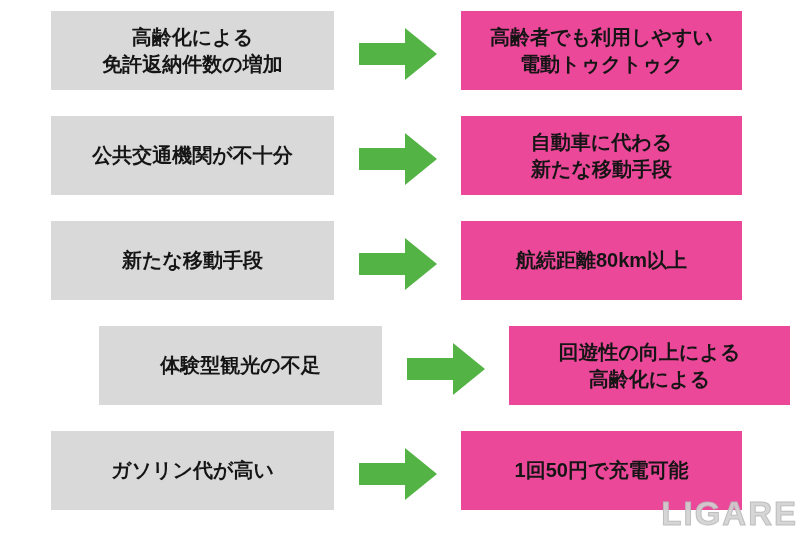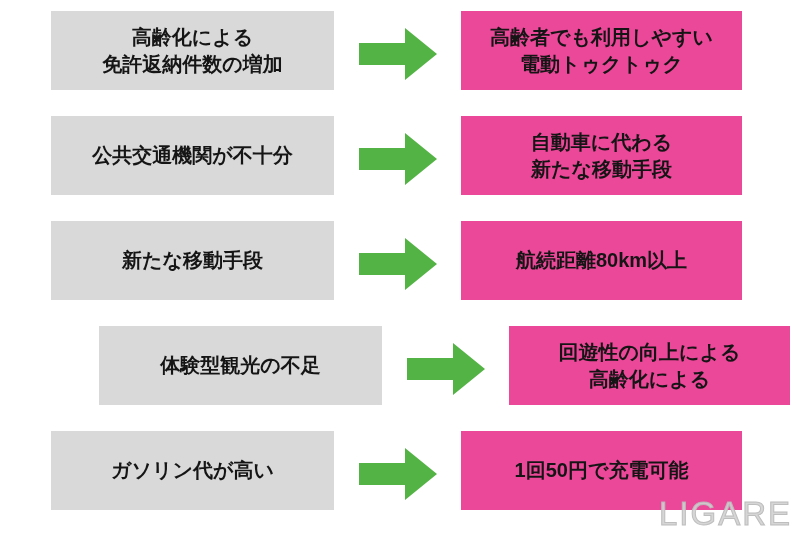--- a/index.html
+++ b/index.html
@@ -55,24 +55,24 @@
   .arrow-wrap {
     position: absolute;
     left: 359px;
     top: 17px;
     width: 78px;
     height: 52px;
   }
   .arrow-wrap svg { display: block; }
   .watermark {
     position: absolute;
-    right: 8px;
+    right: 2px;
     bottom: 3px;
     font-size: 33px;
-    font-weight: normal;
+    font-weight: bold;
     letter-spacing: 2px;
     color: rgba(210, 210, 210, 0.9);
     -webkit-text-stroke: 1px rgba(185, 185, 185, 0.9);
     z-index: 5;
     line-height: 1;
   }
 </style>
 </head>
 <body>
 

